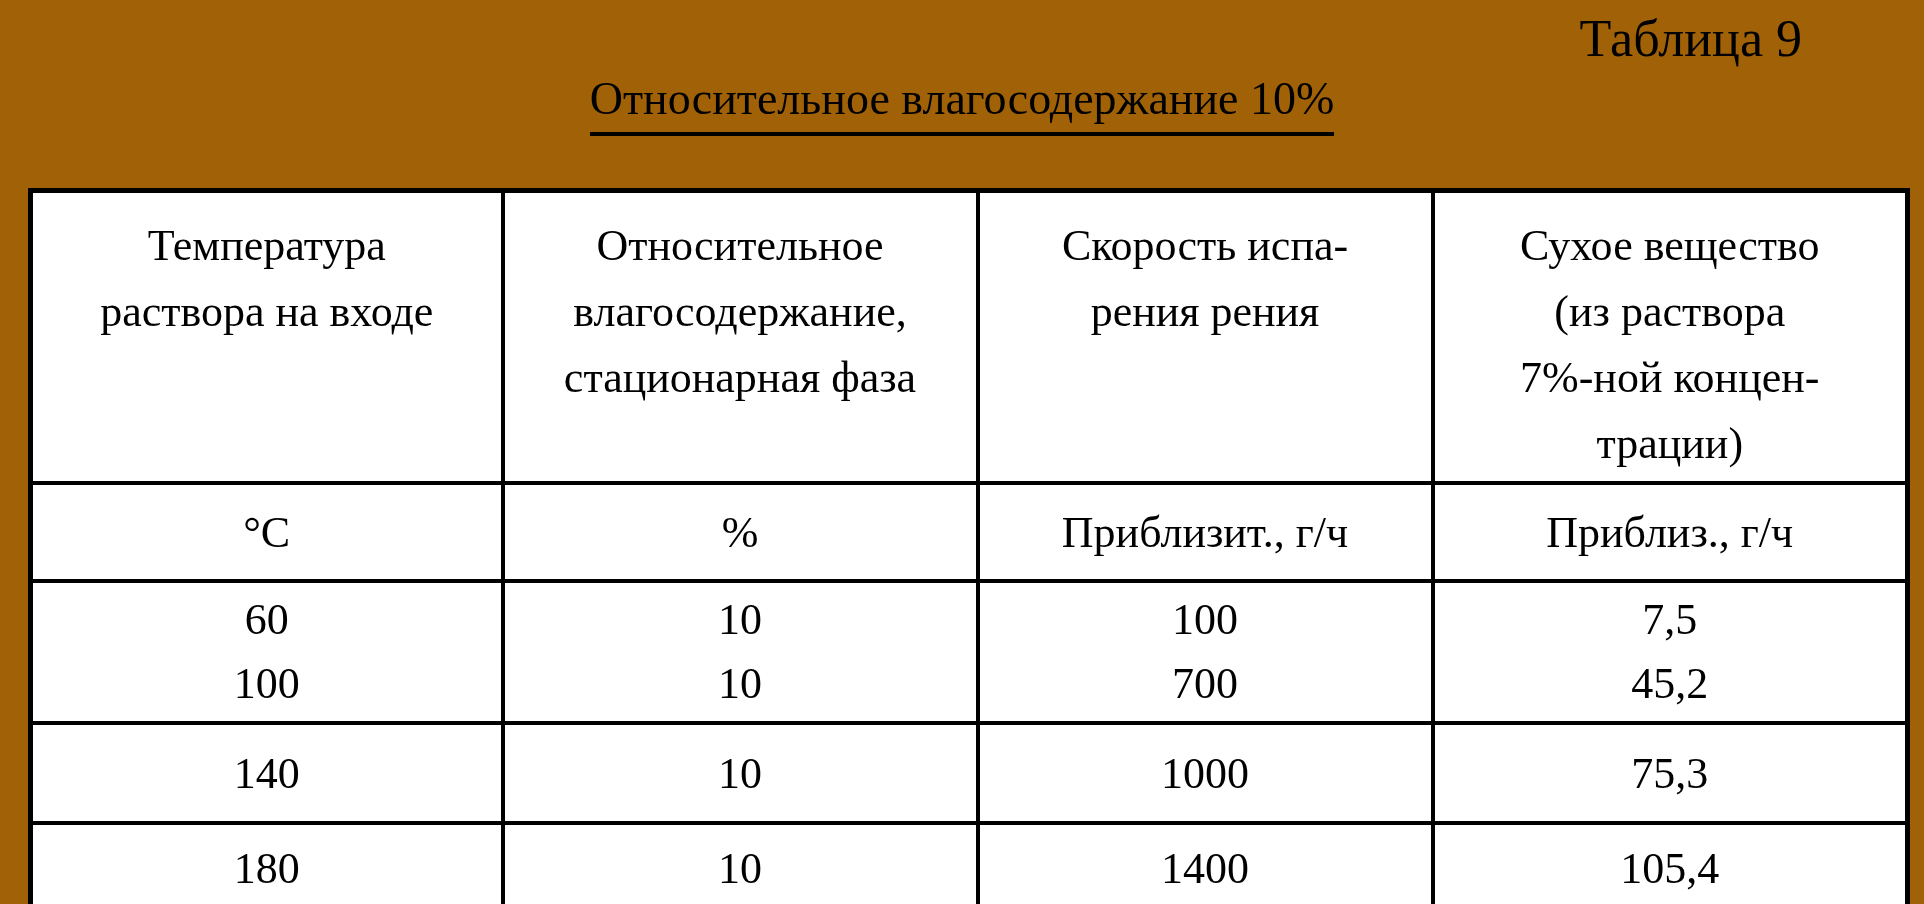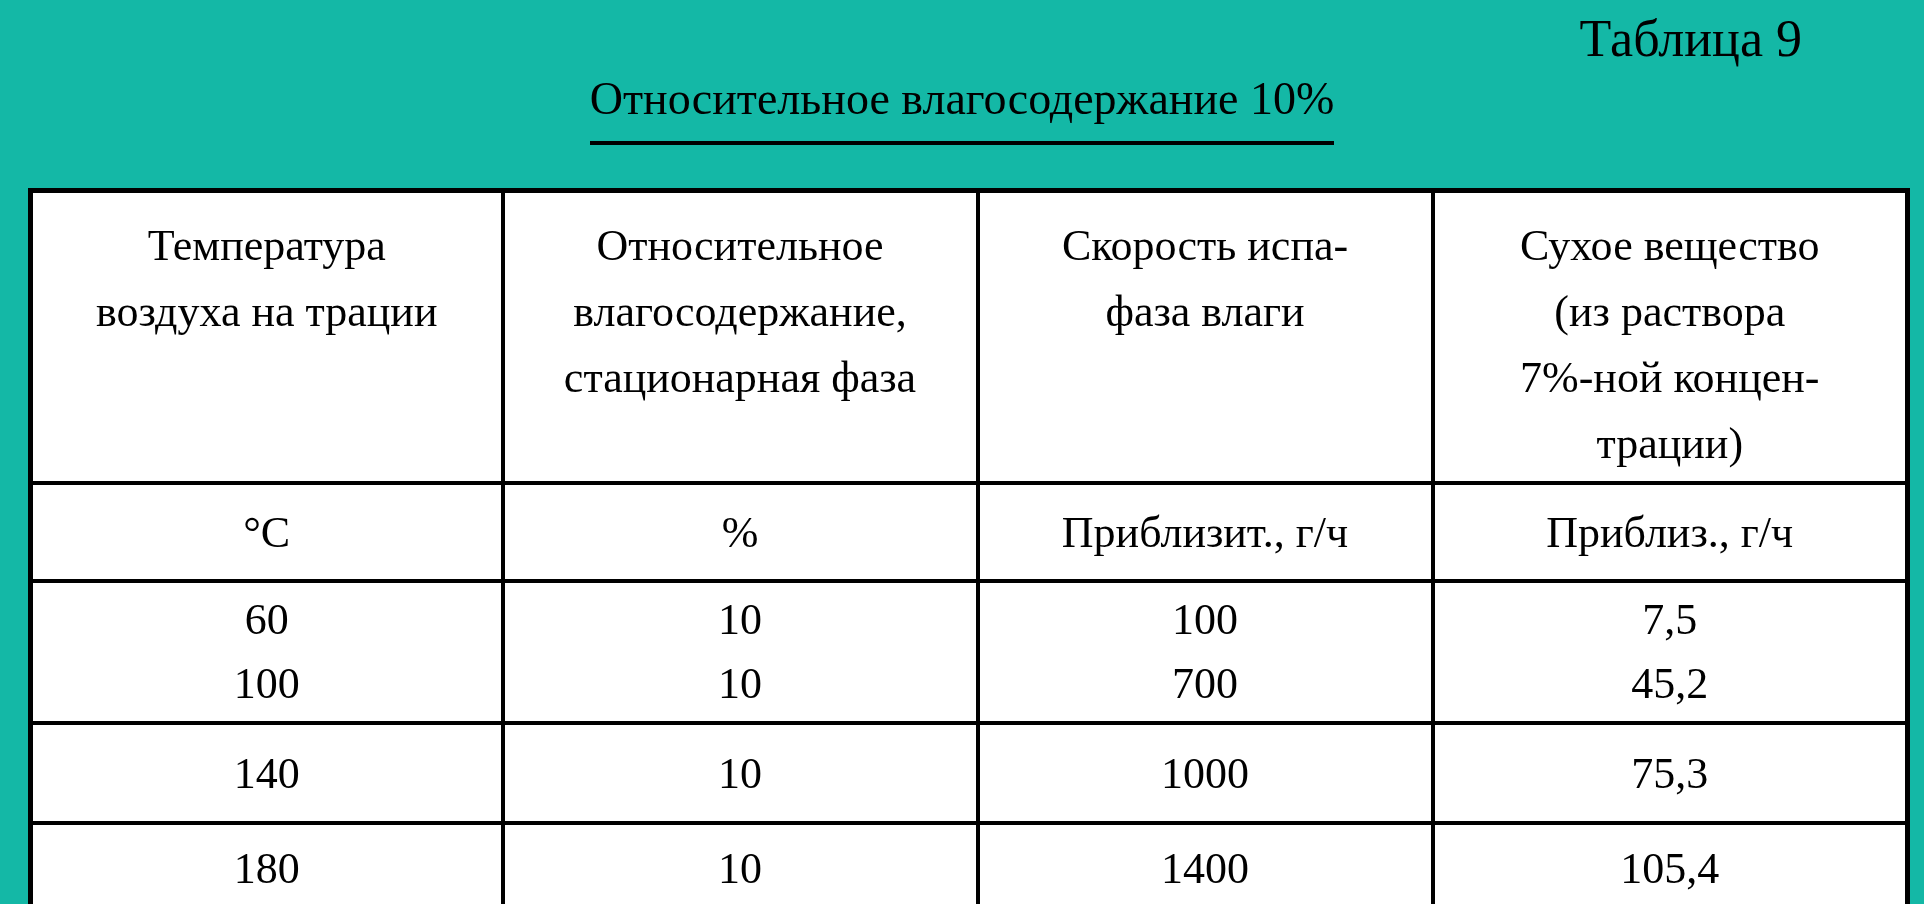--- a/index.html
+++ b/index.html
@@ -4,21 +4,21 @@
 <style>
   html, body {
     margin: 0;
     padding: 0;
     background: #ffffff;
   }
   .page {
     position: relative;
     width: 1924px;
     height: 904px;
-    background: #14b8a6;
+    background: #a16207;
     color: #000000;
     font-family: "Liberation Serif", "DejaVu Serif", serif;
     overflow: hidden;
   }
   .table-label {
     position: absolute;
     top: 10px;
     right: 122px;
     font-size: 52px;
     line-height: 1.1;
@@ -29,21 +29,21 @@
     top: 72px;
     left: 0;
     width: 100%;
     text-align: center;
     font-size: 46px;
     white-space: nowrap;
   }
   .doc-title .u {
     display: inline-block;
     border-bottom: 4px solid #000;
-    padding-bottom: 16px;
+    padding-bottom: 7px;
   }
   table.data-table {
     position: absolute;
     left: 28px;
     top: 188px;
     width: 1877px;
     border-collapse: collapse;
     table-layout: fixed;
     background: #ffffff;
   }
@@ -98,30 +98,30 @@
       <col style="width:472px">
       <col style="width:475px">
       <col style="width:455px">
       <col style="width:475px">
     </colgroup>
 
     <tbody>
         <tr class="header-row">
       <td>
         <div>Температура</div>
-        <div>воздуха на трации</div>
+        <div>раствора на входе</div>
       </td>
       <td>
         <div>Относительное</div>
         <div>влагосодержание,</div>
         <div>стационарная фаза</div>
       </td>
       <td>
         <div>Скорость испа-</div>
-        <div>фаза влаги</div>
+        <div>рения рения</div>
       </td>
       <td>
         <div>Сухое вещество</div>
         <div>(из раствора</div>
         <div>7%-ной концен-</div>
         <div>трации)</div>
       </td>
     </tr>
 
     <tr class="units-row">

